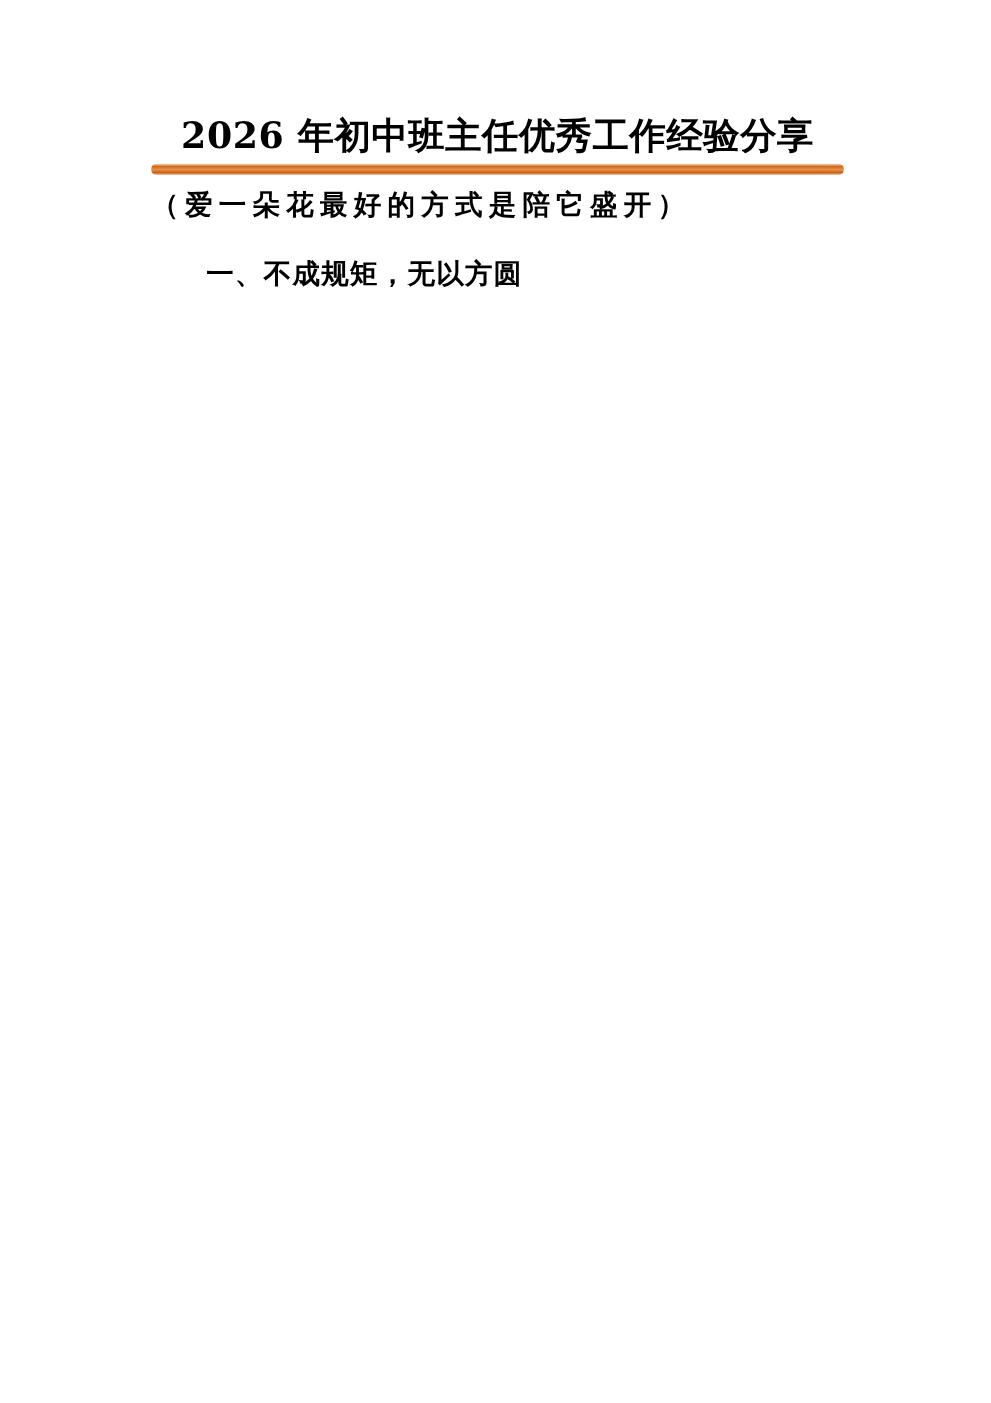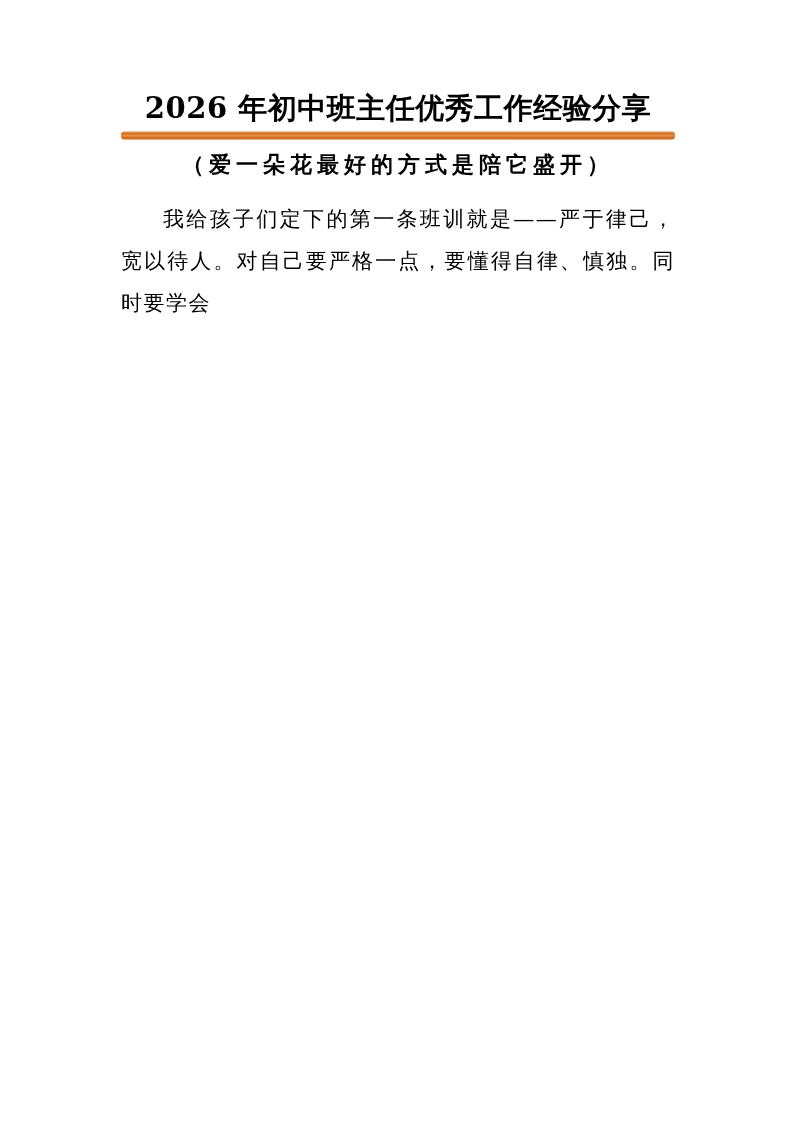--- a/index.html
+++ b/index.html
@@ -36,21 +36,21 @@
       #cf6a1d 24%,
       #e99049 52%,
       #c95f16 80%,
       #f3cda6 100%);
   }
   .doc-subtitle {
     margin: 8px 0 0 0;
     font-size: 22px;
     line-height: 33px;
     font-weight: bold;
-    text-align: center;
+    text-align: left;
     letter-spacing: 5px;
     white-space: nowrap;
   }
   .doc-body {
     margin-top: 17px;
     font-size: 21px;
     line-height: 42px;
     text-align: justify;
     letter-spacing: 1.5px;
   }
@@ -81,19 +81,19 @@
   <h1 class="doc-title">2026 年初中班主任优秀工作经验分享</h1>
 
   <div class="title-divider"></div>
 
   <h2 class="doc-subtitle">（爱一朵花最好的方式是陪它盛开）</h2>
 
   <div class="doc-body">
 
 
 
+    <h3 class="sec-heading">一、不成规矩，无以方圆</h3>
 
 
-    <p class="para">我给孩子们定下的第一条班训就是——严于律己，宽以待人。对自己要严格一点，要懂得自律、慎独。同时要学会</p>
 
   </div>
 
 </div>
 
 </body></html>

